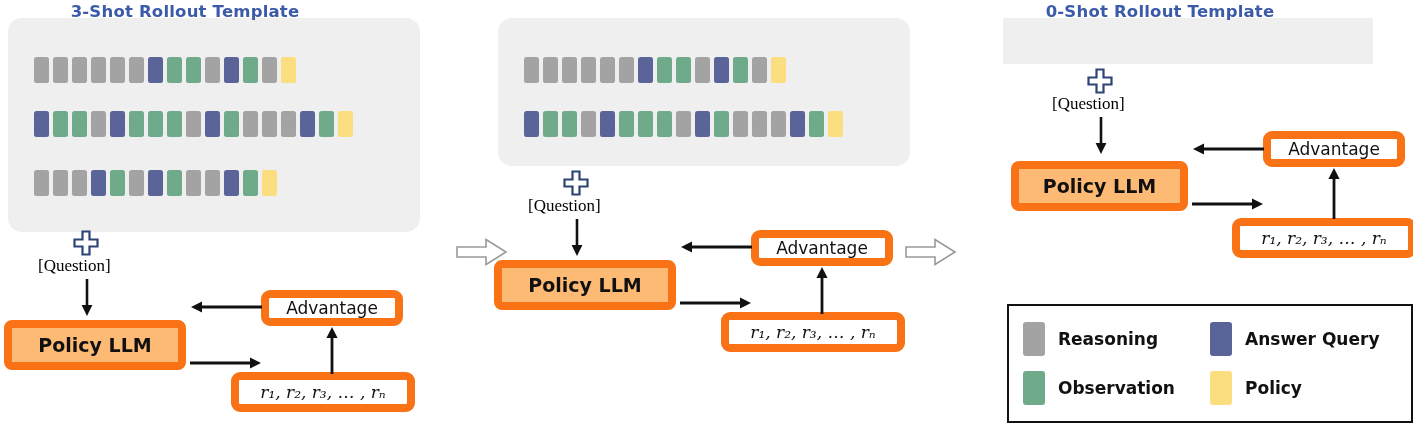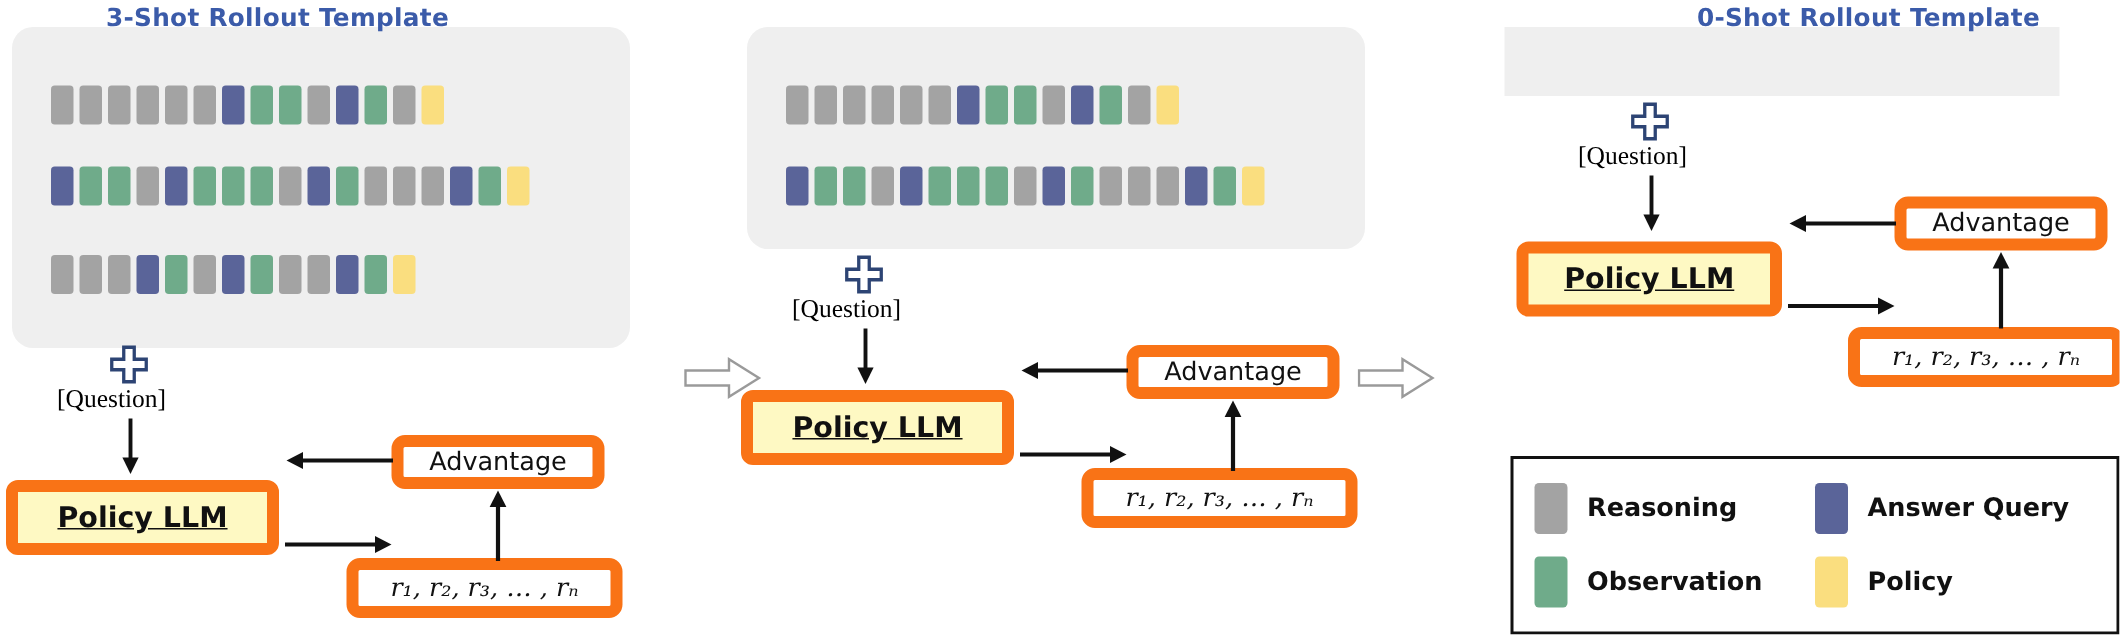--- a/index.html
+++ b/index.html
@@ -84,25 +84,24 @@
     display: flex;
     align-items: center;
     justify-content: center;
     font-family: "DejaVu Sans", sans-serif;
     font-size: 17px;
     color: #111111;
     white-space: nowrap;
     box-sizing: border-box;
   }
   .node-box.policy {
-    background: #fef9c3;
+    background: #fdba74;
     border-radius: 8px;
     font-weight: bold;
     font-size: 19px;
-    text-decoration: underline;
   }
   .node-box.rewards {
     font-style: italic;
     font-family: "DejaVu Serif", serif;
     font-size: 17px;
   }
 
   
   .arrow {
     position: absolute;
@@ -344,21 +343,21 @@
 </div>
 
 <div class="big-arrow" style="left:905px; top:238px;">
   <svg width="52" height="28" viewBox="0 0 52 28">
     <polygon points="1,9 30,9 30,1.5 50,14 30,26.5 30,19 1,19" fill="#ffffff" stroke="#9a9a9a" stroke-width="1.6" stroke-linejoin="miter"></polygon>
   </svg>
 </div>
 
 <div class="panel" style="left:960px; top:0px; width:453px; height:423px;">
 
-  <div class="panel-title" style="left:0px; width:400px; top:2px;text-align:right;">0-Shot Rollout Template</div>
+  <div class="panel-title" style="left:0px; width:400px; top:2px;">0-Shot Rollout Template</div>
 
   <div class="template-box flat" style="left:43px; top:18px; width:370px; height:46px;"></div>
 
   <div class="plus-icon" style="left:127px; top:68px;">
     <svg width="26" height="26" viewBox="0 0 26 26">
       <polygon points="9.5,1.5 16.5,1.5 16.5,9.5 24.5,9.5 24.5,16.5 16.5,16.5 16.5,24.5 9.5,24.5 9.5,16.5 1.5,16.5 1.5,9.5 9.5,9.5" fill="#ffffff" stroke="#2d4474" stroke-width="2.2" stroke-linejoin="miter"></polygon>
     </svg>
   </div>
 
   <div class="question-label" style="left:92px; top:94px;">[Question]</div>

